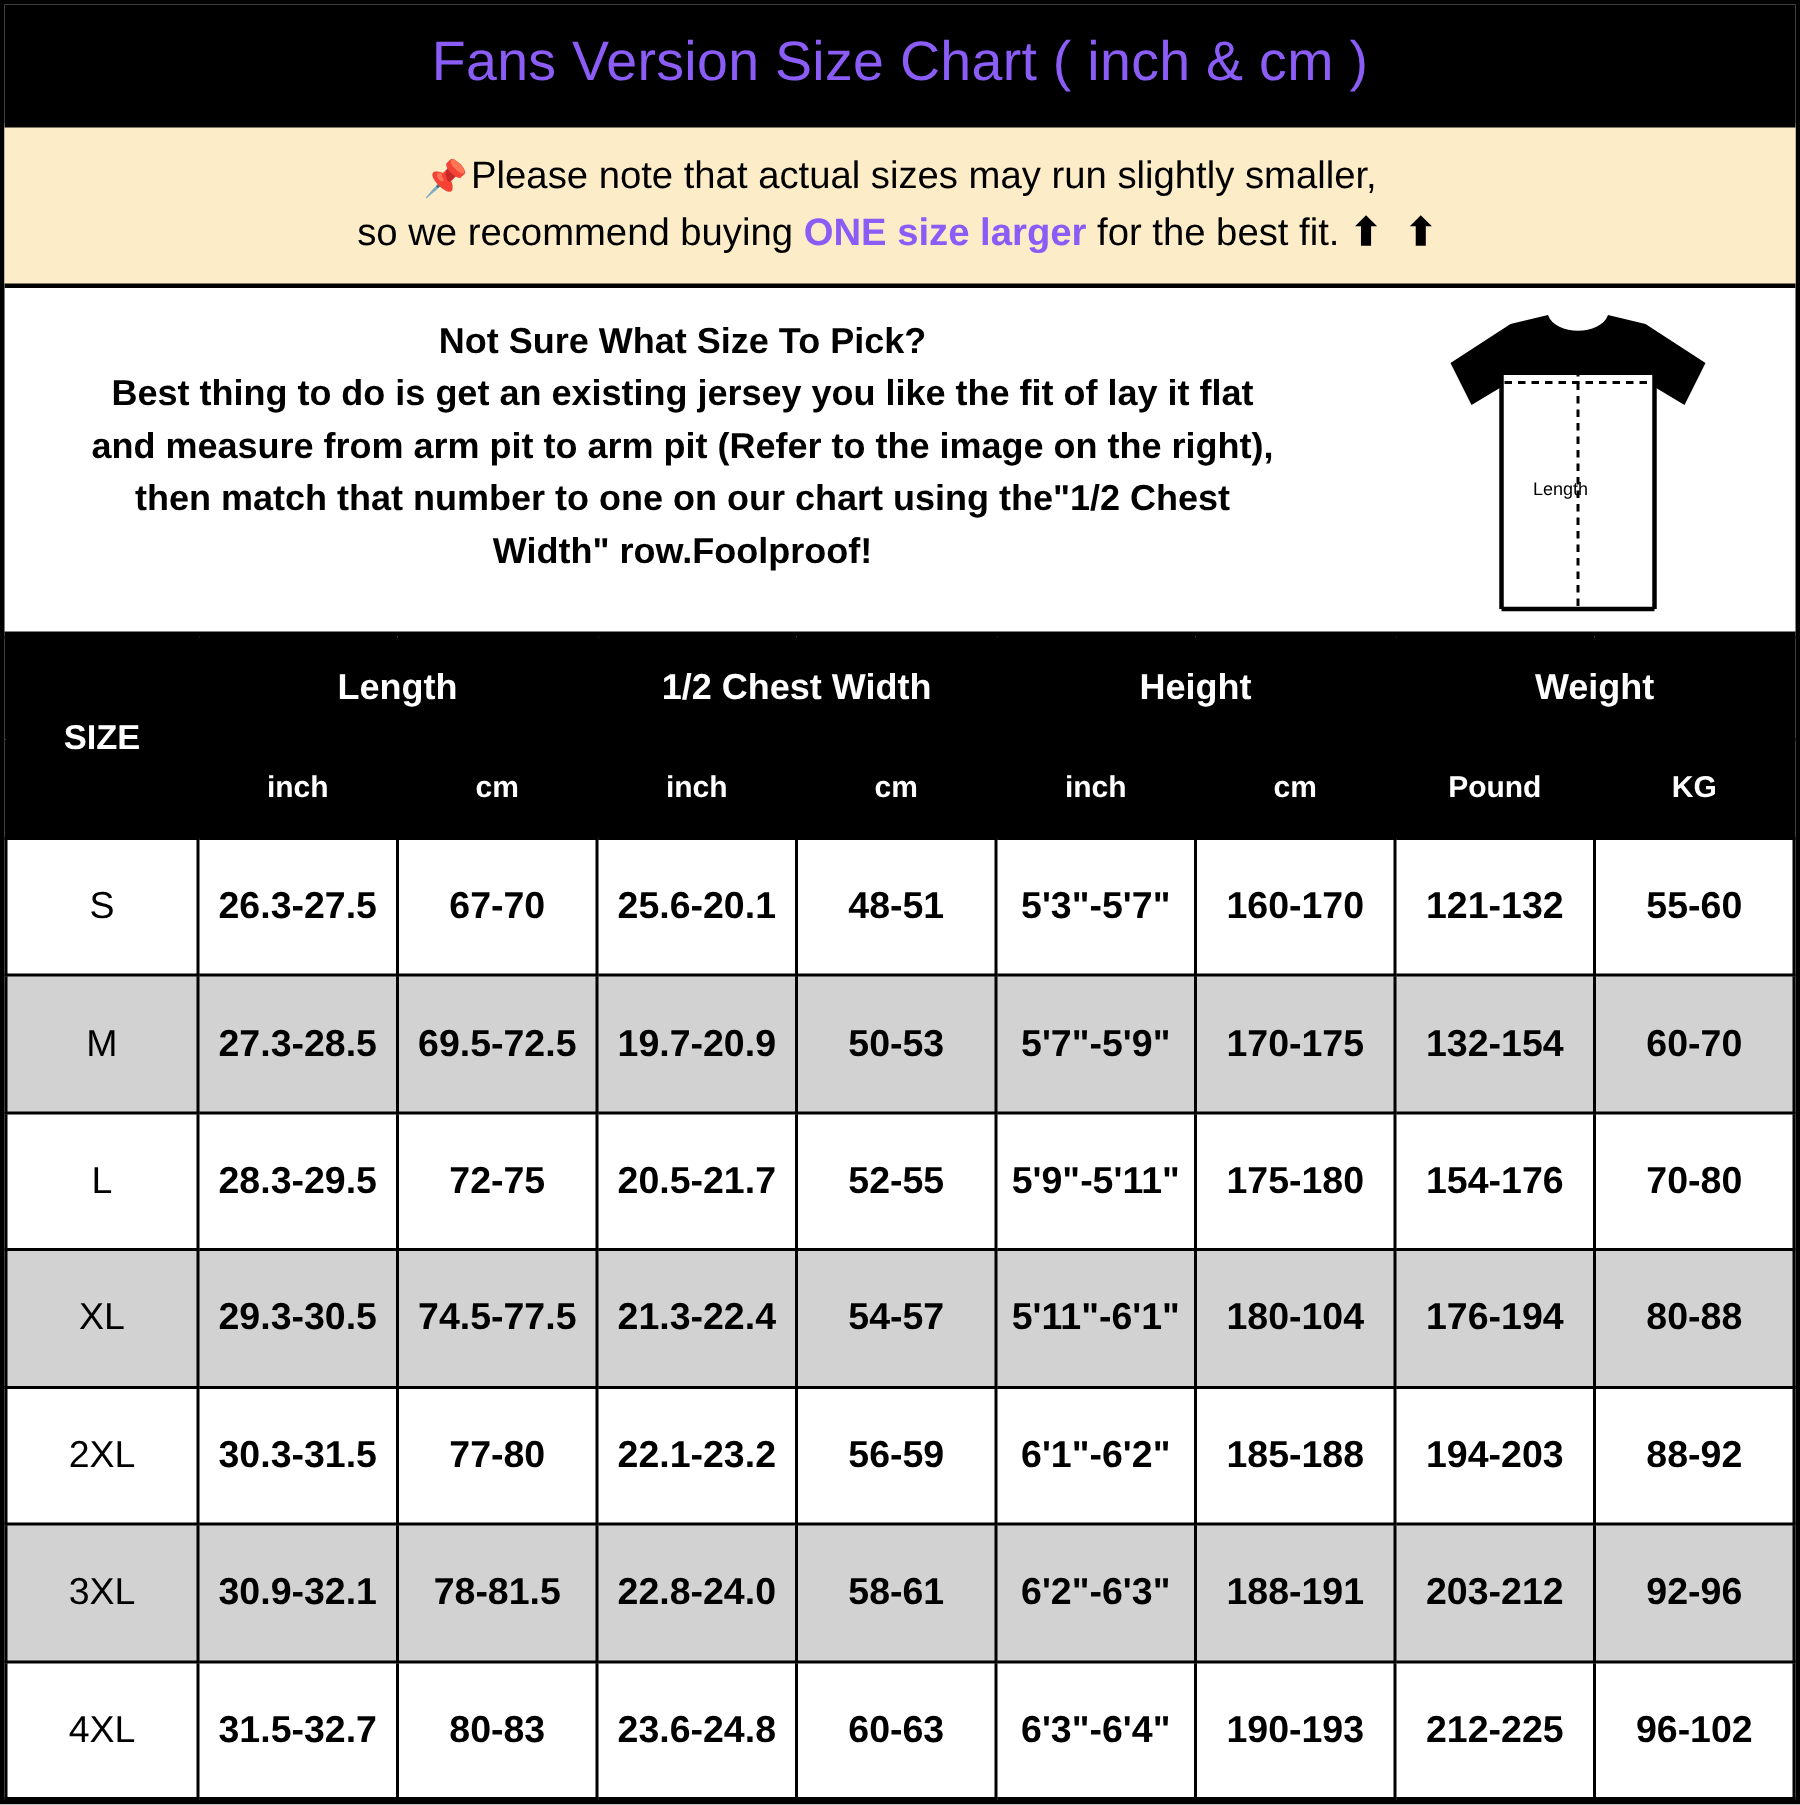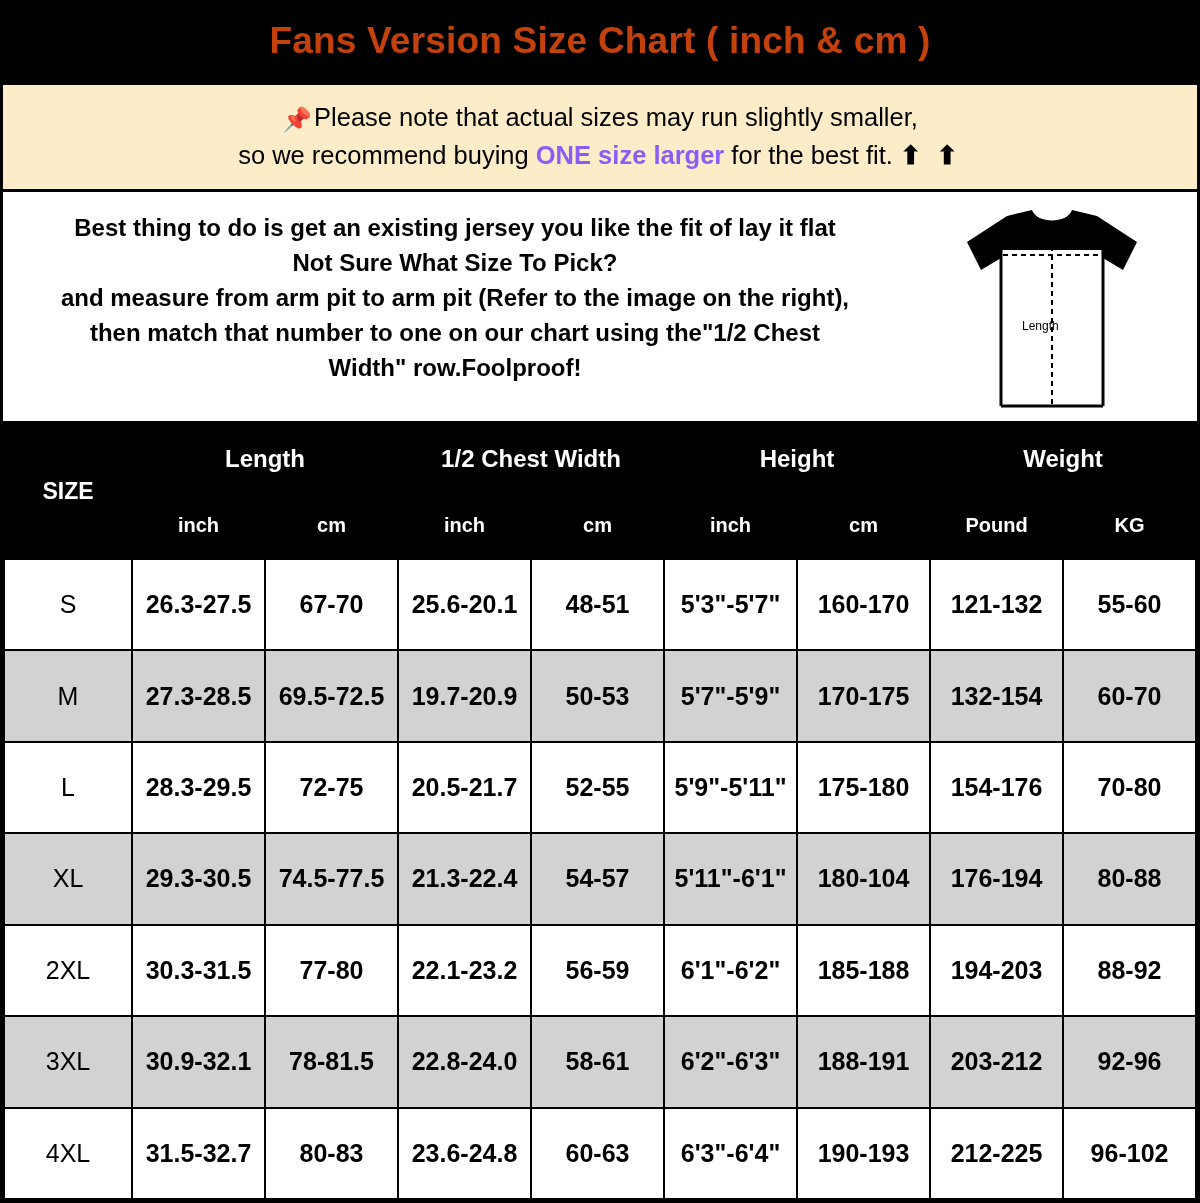--- a/index.html
+++ b/index.html
@@ -20,24 +20,24 @@
     box-sizing: border-box;
     border: 3px solid #000000;
     background: #ffffff;
     display: flex;
     flex-direction: column;
   }
 
   
   .title-bar {
     background: #000000;
-    color: #c2410c;
+    color: #8b5cf6;
     text-align: center;
     font-size: 37px;
-    font-weight: bold;
+    font-weight: normal;
     letter-spacing: 0.2px;
     padding: 18px 0 20px 0;
     line-height: 1.1;
   }
 
   
   .note-band {
     background: #fdecc8;
     border-top: 3px solid #000000;
     border-bottom: 3px solid #000000;
@@ -146,22 +146,22 @@
     <div>
       <span class="pin">📌</span><span>Please note that actual sizes may run slightly smaller,</span>
     </div>
     <div>
       <span>so we recommend buying </span><span class="em-red">ONE size larger</span><span> for the best fit. </span><span class="arrows">⬆ ⬆</span>
     </div>
   </div>
 
   <div class="help-section">
     <div class="help-text">
+      <span class="lead">Not Sure What Size To Pick?</span>
       <span class="lead">Best thing to do is get an existing jersey you like the fit of lay it flat</span>
-      <span class="lead">Not Sure What Size To Pick?</span>
       <span class="lead">and measure from arm pit to arm pit (Refer to the image on the right),</span>
       <span class="lead">then match that number to one on our chart using the"1/2 Chest</span>
       <span class="lead">Width" row.Foolproof!</span>
     </div>
     <div class="tee-wrap">
       <svg width="230" height="205" viewBox="0 0 230 205">
         <path d="M70 8 L95 2 C100 16 130 16 135 2 L160 8 L200 34 L186 62 L166 50 L166 198 L64 198 L64 50 L44 62 L30 34 Z" fill="#000000"></path>
         <rect x="64" y="42" width="102" height="156" fill="#ffffff"></rect>
         <line x1="64" y1="42" x2="64" y2="198" stroke="#000000" stroke-width="3"></line>
         <line x1="166" y1="42" x2="166" y2="198" stroke="#000000" stroke-width="3"></line>

